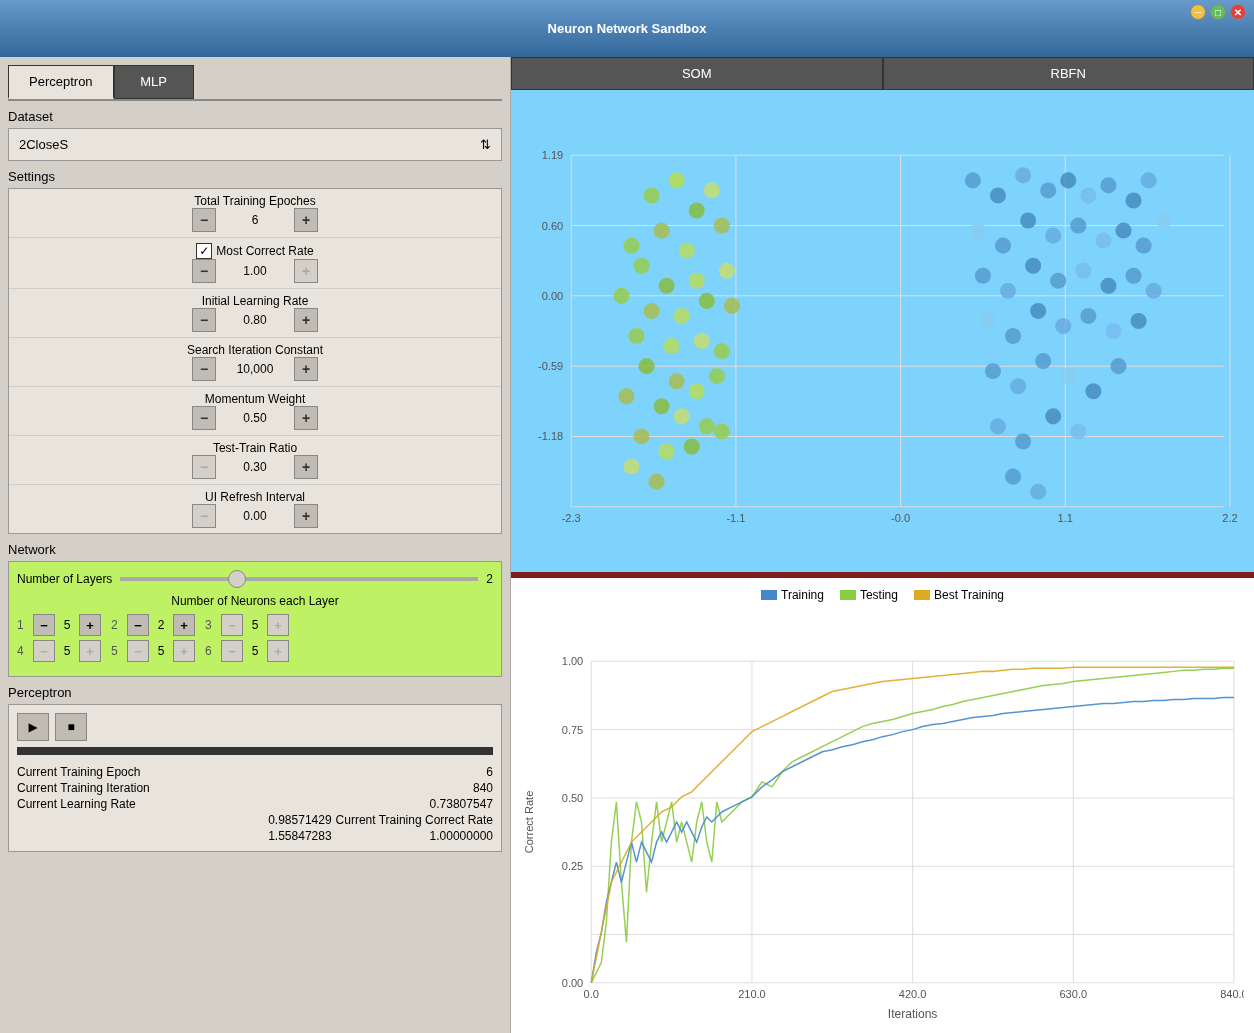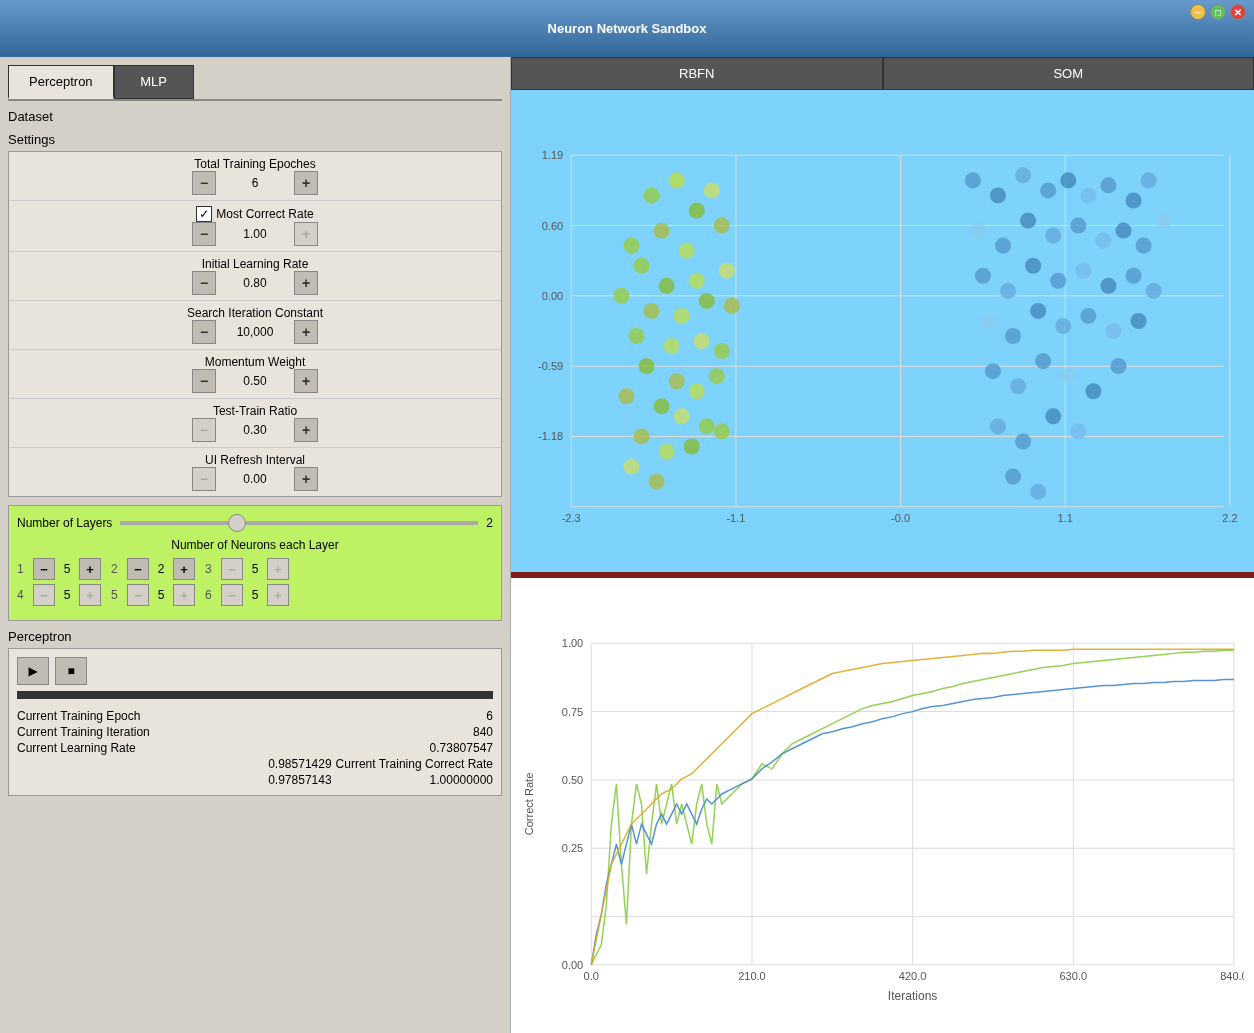--- a/index.html
+++ b/index.html
@@ -359,20 +359,24 @@
 <div class="main-content">
 
   <div class="left-panel">
 
     <div class="tab-bar">
       <div class="tab active">Perceptron</div>
       <div class="tab">MLP</div>
     </div>
 
     <div class="section-label">Dataset</div>
+    <div class="dataset-dropdown">
+      <span>2CloseS</span>
+      <span>⇅</span>
+    </div>
 
     <div class="section-label">Settings</div>
     <div class="settings-box">
 
       <div class="setting-row">
         <div class="setting-label">
           <span>Total Training Epoches</span>
         </div>
         <div class="setting-controls">
           <div class="ctrl-btn">−</div>
@@ -445,20 +449,21 @@
         </div>
         <div class="setting-controls">
           <div class="ctrl-btn disabled">−</div>
           <div class="setting-value">0.00</div>
           <div class="ctrl-btn">+</div>
         </div>
       </div>
 
     </div>
 
+    <div class="section-label">Network</div>
     <div class="network-box">
 
       <div class="slider-row">
         <span class="slider-label">Number of Layers</span>
         <div class="slider-track">
           <div class="slider-thumb"></div>
         </div>
         <span class="slider-value">2</span>
       </div>
 
@@ -526,34 +531,34 @@
 
         <span class="stat-label">Current Training Iteration</span>
         <span class="stat-value">840</span>
 
         <span class="stat-label">Current Learning Rate</span>
         <span class="stat-value">0.73807547</span>
 
         <span class="stat-value">0.98571429</span>
 
         <span class="stat-label">Current Training Correct Rate</span>
-        <span class="stat-value">0.97857143</span>
+        <span class="stat-value">1.55847283</span>
 
         <span class="stat-value">1.00000000</span>
       </div>
 
     </div>
 
   </div>
 
   <div class="right-panel">
 
     <div class="right-top-tabs">
+      <div class="tab">SOM</div>
       <div class="tab">RBFN</div>
-      <div class="tab">SOM</div>
     </div>
 
     <div class="scatter-panel">
       <svg width="100%" height="100%" viewBox="0 0 720 390" preserveAspectRatio="xMidYMid meet">
 
         <line x1="50" y1="20" x2="700" y2="20" stroke="#ddd" stroke-width="1"></line>
         <line x1="50" y1="90" x2="700" y2="90" stroke="#ddd" stroke-width="1"></line>
         <line x1="50" y1="160" x2="700" y2="160" stroke="#ddd" stroke-width="1"></line>
         <line x1="50" y1="230" x2="700" y2="230" stroke="#ddd" stroke-width="1"></line>
         <line x1="50" y1="300" x2="700" y2="300" stroke="#ddd" stroke-width="1"></line>
@@ -656,20 +661,34 @@
         <circle cx="500" cy="305" r="8" fill="#5599cc" opacity="0.8"></circle>
         <circle cx="530" cy="280" r="8" fill="#4488bb" opacity="0.8"></circle>
         <circle cx="555" cy="295" r="8" fill="#77bbee" opacity="0.8"></circle>
         <circle cx="490" cy="340" r="8" fill="#5599cc" opacity="0.8"></circle>
         <circle cx="515" cy="355" r="8" fill="#66aadd" opacity="0.8"></circle>
       </svg>
     </div>
 
     <div class="line-panel">
 
+      <div class="chart-legend">
+        <div class="legend-item">
+          <div class="legend-color" style="background:#4488cc"></div>
+          <span>Training</span>
+        </div>
+        <div class="legend-item">
+          <div class="legend-color" style="background:#88cc44"></div>
+          <span>Testing</span>
+        </div>
+        <div class="legend-item">
+          <div class="legend-color" style="background:#ddaa22"></div>
+          <span>Best Training</span>
+        </div>
+      </div>
 
       <svg width="100%" height="calc(100% - 30px)" viewBox="0 0 720 360" preserveAspectRatio="xMidYMid meet" style="height:calc(100% - 30px)">
 
         <line x1="70" y1="20" x2="710" y2="20" stroke="#ddd" stroke-width="1"></line>
         <line x1="70" y1="88" x2="710" y2="88" stroke="#ddd" stroke-width="1"></line>
         <line x1="70" y1="156" x2="710" y2="156" stroke="#ddd" stroke-width="1"></line>
         <line x1="70" y1="224" x2="710" y2="224" stroke="#ddd" stroke-width="1"></line>
         <line x1="70" y1="292" x2="710" y2="292" stroke="#ddd" stroke-width="1"></line>
         <line x1="70" y1="340" x2="710" y2="340" stroke="#ddd" stroke-width="1"></line>
 

